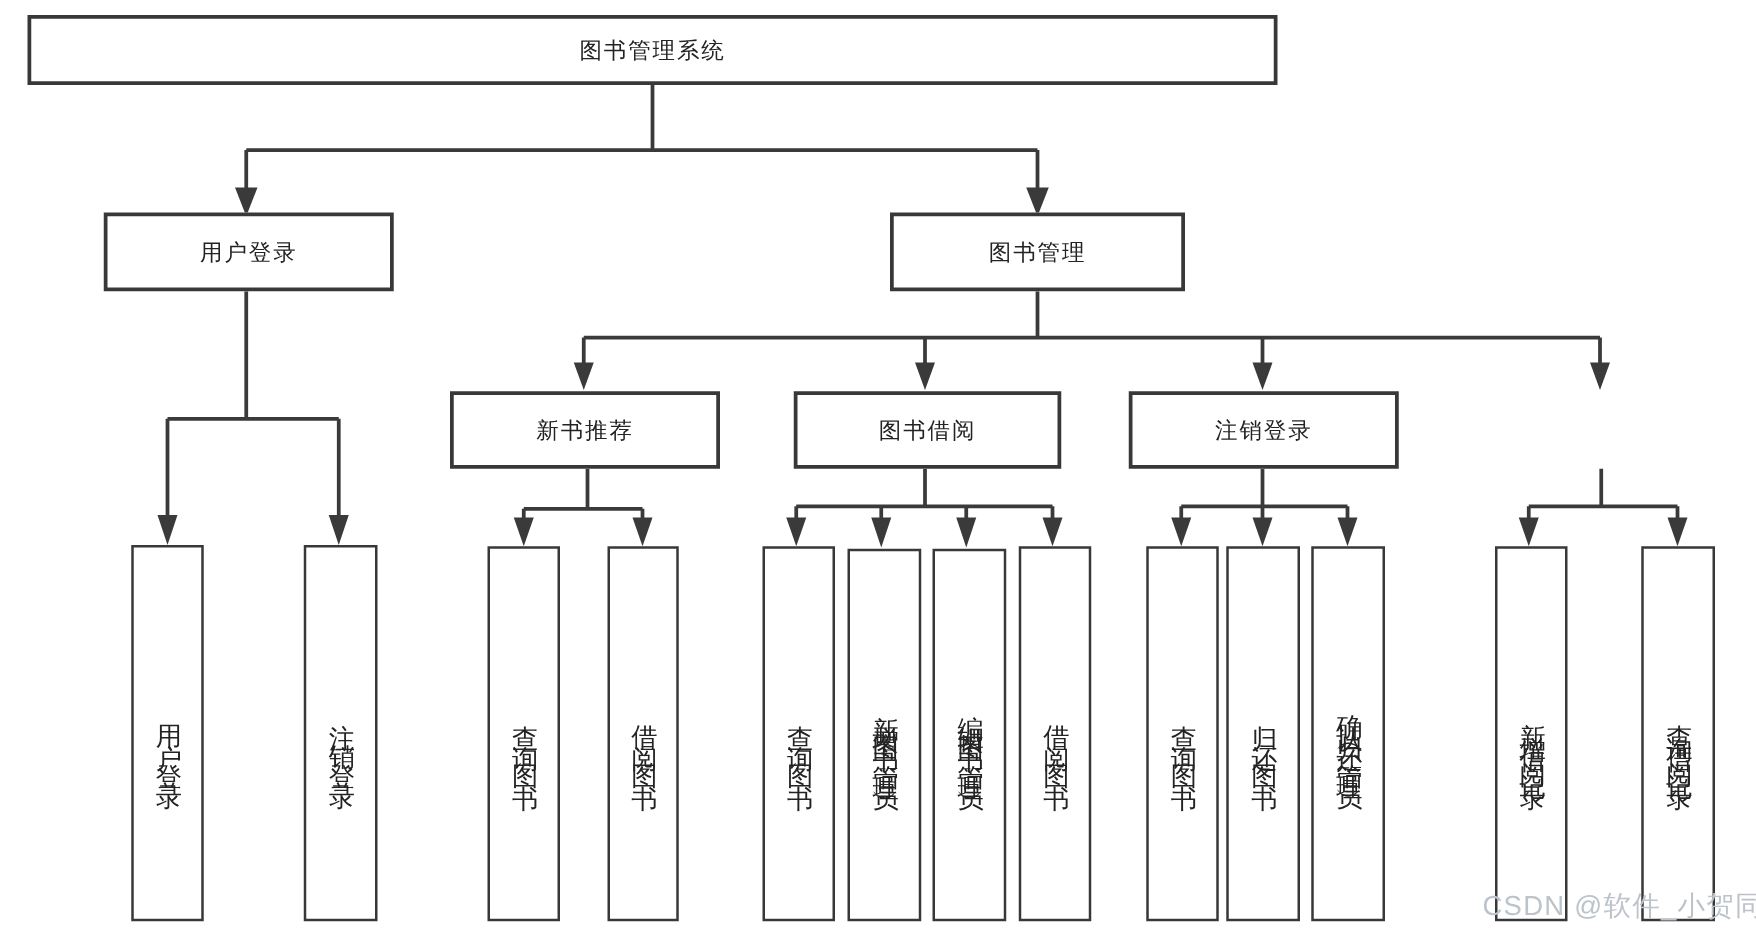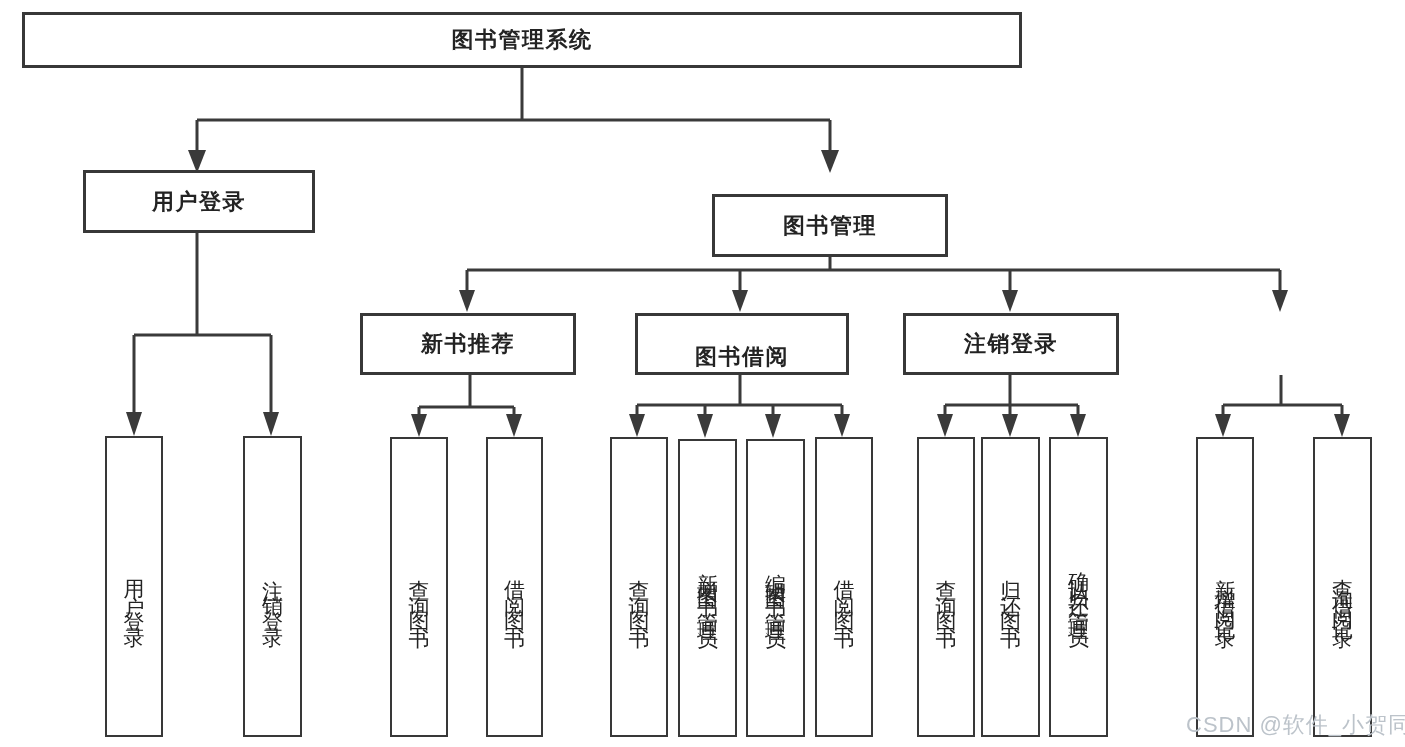--- a/index.html
+++ b/index.html
@@ -23,43 +23,42 @@
     background: #ffffff;
     box-sizing: border-box;
     display: flex;
     align-items: center;
     justify-content: center;
     z-index: 2;
     color: #232323;
   }
   .node {
     border: 3px solid #383838;
-    font-size: 22px;
+    font-size: 18px;
     letter-spacing: 1.5px;
-    font-weight: bold;
   }
   .leaf {
     border: 2.5px solid #383838;
     font-size: 21px;
   }
   .v-label {
     writing-mode: vertical-rl;
     text-orientation: mixed;
     white-space: nowrap;
   }
   .gap-wide   { letter-spacing: 16px; margin-bottom: -16px; }
   .gap-mid    { letter-spacing: 10px; margin-bottom: -10px; }
   .gap-narrow { letter-spacing: 8px;  margin-bottom: -8px;  }
 
   
   #n-root           { left: 22px;   top: 12px;  width: 1000px; height: 56px; }
   #n-user-login     { left: 83px;   top: 170px; width: 232px;  height: 63px; }
-  #n-book-mgmt      { left: 712px;  top: 170px; width: 236px;  height: 63px; margin-top: 24px; }
+  #n-book-mgmt      { left: 712px;  top: 170px; width: 236px;  height: 63px; }
   #n-new-book-rec   { left: 360px;  top: 313px; width: 216px;  height: 62px; }
-  #n-book-borrow    { left: 635px;  top: 313px; width: 214px;  height: 62px; align-items: flex-end; }
+  #n-book-borrow    { left: 635px;  top: 313px; width: 214px;  height: 62px; }
   #n-current-borrow { left: 903px;  top: 313px; width: 216px;  height: 62px; }
   #n-borrow-record  { left: 1173px; top: 313px; width: 216px;  height: 62px; }
 
   
   #l-user-login       { left: 105px;  top: 436px; width: 58px; height: 301px; }
   #l-logout           { left: 243px;  top: 436px; width: 59px; height: 301px; }
   #l-query-books-1    { left: 390px;  top: 437px; width: 58px; height: 300px; }
   #l-borrow-books-1   { left: 486px;  top: 437px; width: 57px; height: 300px; }
   #l-query-books-2    { left: 610px;  top: 437px; width: 58px; height: 300px; }
   #l-add-books        { left: 678px;  top: 439px; width: 59px; height: 298px; }

